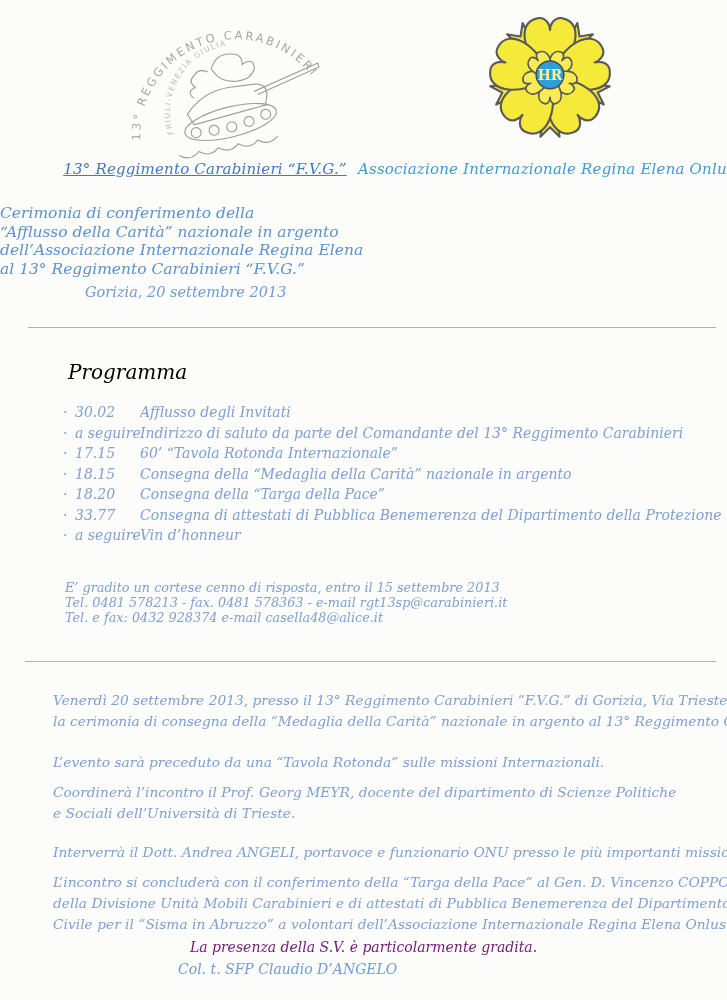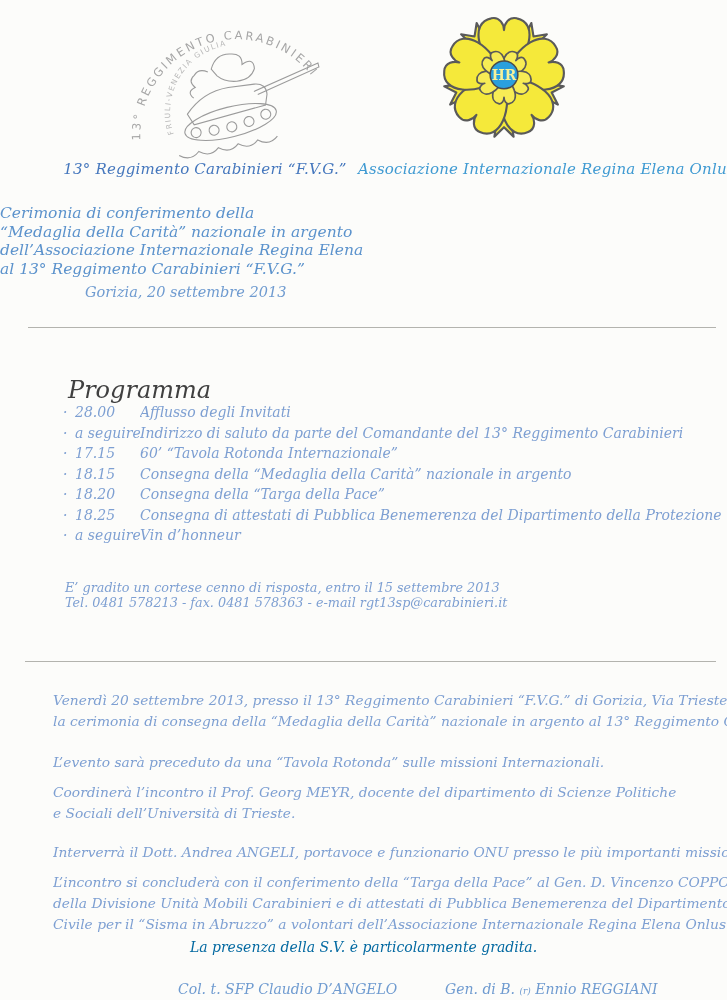--- a/index.html
+++ b/index.html
@@ -10,59 +10,59 @@
     background:#fcfcfa;
     overflow:hidden;
     font-family:"DejaVu Serif", serif;
     font-style:italic;
     color:#7d9fd2;
   }
   .abs { position:absolute; }
 
   
   .stamp-logo { left:116px; top:8px; width:204px; height:152px; }
-  .rose-logo  { left:440px; top:6px; width:128px; height:142px; }
+  .rose-logo  { left:486px; top:6px; width:128px; height:142px; }
 
   
   .caption { top:160px; font-size:15px; letter-spacing:0.2px; white-space:nowrap; }
-  .caption-left  { left:40px;  width:330px; text-align:center; color:#4577bd; }
+  .caption-left  { left:40px;  width:330px; text-align:center; color:#4577bd;text-decoration:underline; }
   .caption-right { left:358px; width:364px; text-align:center; color:#3f9ad2; }
 
   
   .title-block { left:0; top:204px; width:100%; text-align:left;
                  font-size:15.5px; line-height:18.5px; color:#5b92cc; }
   .title-block div { white-space:nowrap; }
 
   .date-line { left:85px; top:284px; font-size:14.5px; color:#6f9bd0; }
 
   .rule { height:0; border-top:1.5px solid #b3b3ae; }
   .rule-1 { left:28px; top:327px; width:688px; }
   .rule-2 { left:25px; top:661px; width:691px; }
 
-  .program-heading { left:68px; top:376px; font-size:24px; color:#404040; }
+  .program-heading { left:68px; top:360px; font-size:20px; color:#000000; }
 
   .program-list { left:63px; top:402px; width:660px; font-size:14px; line-height:20.5px; }
   .prow { display:flex; white-space:nowrap; }
   .pb { width:12px; }
   .pt { width:65px; }
   .pd { flex:1; overflow:hidden; }
 
   .rsvp { left:65px; top:580px; font-size:12.8px; line-height:15.2px; color:#7d9fd2; }
   .rsvp div { white-space:nowrap; }
 
   .body-para { left:53px; width:674px; font-size:13.8px; line-height:21px; color:#7d9fd2; }
   .body-para div { white-space:nowrap; overflow:hidden; }
   .p1 { top:690px; }
   .p2 { top:752px; }
   .p3 { top:782px; }
   .p4 { top:842px; }
   .p5 { top:872px; }
 
-  .gratitude { left:0; top:939px; width:100%; text-align:center; font-size:14px; color:#0369a1; }
-  .sig { top:961px; font-size:14px; color:#6f9bd0; white-space:nowrap;margin-top:20px; }
+  .gratitude { left:0; top:939px; width:100%; text-align:center; font-size:14px; color:#701a75; }
+  .sig { top:961px; font-size:14px; color:#6f9bd0; white-space:nowrap; }
   .sig-left  { left:178px; }
   .sig-right { left:445px; }
   .sig-small { font-size:9px; }
 </style>
 </head>
 <body>
 
 <div class="page">
 
   <div class="abs stamp-logo">
@@ -123,35 +123,35 @@
       <circle cx="60" cy="64" r="13" fill="#2ba0dd" stroke="#4a4a4a" stroke-width="1.4"></circle>
       <text x="60" y="69" text-anchor="middle" font-size="13" font-weight="bold" font-family="DejaVu Serif, serif" font-style="normal" fill="#f7f19a">HR</text>
     </svg>
   </div>
 
   <div class="abs caption caption-left">13° Reggimento Carabinieri “F.V.G.”</div>
   <div class="abs caption caption-right">Associazione Internazionale Regina Elena Onlus</div>
 
   <div class="abs title-block">
     <div>Cerimonia di conferimento della</div>
-    <div>“Medaglia della Carità” nazionale in argento</div>
+    <div>“Afflusso della Carità” nazionale in argento</div>
     <div>dell’Associazione Internazionale Regina Elena</div>
     <div>al 13° Reggimento Carabinieri “F.V.G.”</div>
   </div>
 
   <div class="abs date-line">Gorizia, 20 settembre 2013</div>
 
   <div class="abs rule rule-1"></div>
 
   <div class="abs program-heading">Programma</div>
 
   <div class="abs program-list">
     <div class="prow">
       <span class="pb">·</span>
-      <span class="pt">28.00</span>
+      <span class="pt">30.02</span>
       <span class="pd">Afflusso degli Invitati</span>
     </div>
     <div class="prow">
       <span class="pb">·</span>
       <span class="pt">a seguire</span>
       <span class="pd">Indirizzo di saluto da parte del Comandante del 13° Reggimento Carabinieri</span>
     </div>
     <div class="prow">
       <span class="pb">·</span>
       <span class="pt">17.15</span>
@@ -162,33 +162,34 @@
       <span class="pt">18.15</span>
       <span class="pd">Consegna della “Medaglia della Carità” nazionale in argento</span>
     </div>
     <div class="prow">
       <span class="pb">·</span>
       <span class="pt">18.20</span>
       <span class="pd">Consegna della “Targa della Pace”</span>
     </div>
     <div class="prow">
       <span class="pb">·</span>
-      <span class="pt">18.25</span>
+      <span class="pt">33.77</span>
       <span class="pd">Consegna di attestati di Pubblica Benemerenza del Dipartimento della Protezione Civile</span>
     </div>
     <div class="prow">
       <span class="pb">·</span>
       <span class="pt">a seguire</span>
       <span class="pd">Vin d’honneur</span>
     </div>
   </div>
 
   <div class="abs rsvp">
     <div>E’ gradito un cortese cenno di risposta, entro il 15 settembre 2013</div>
     <div>Tel.  0481 578213 - fax. 0481 578363 - e-mail rgt13sp@carabinieri.it</div>
+    <div>Tel. e fax: 0432 928374 e-mail casella48@alice.it</div>
   </div>
 
   <div class="abs rule rule-2"></div>
 
   <div class="abs body-para p1">
     <div>Venerdì 20 settembre 2013, presso il 13° Reggimento Carabinieri “F.V.G.” di Gorizia, Via Trieste 46, si terrà</div>
     <div>la cerimonia di consegna della “Medaglia della Carità” nazionale in argento al 13° Reggimento Carabinieri “F.V.G.</div>
   </div>
   <div class="abs body-para p2">
     <div>L’evento sarà preceduto da una “Tavola Rotonda” sulle missioni Internazionali.</div>
@@ -201,15 +202,14 @@
     <div>Interverrà il Dott. Andrea ANGELI, portavoce e funzionario ONU presso le  più importanti missioni internaziona.</div>
   </div>
   <div class="abs body-para p5">
     <div>L’incontro si concluderà con il conferimento della “Targa della Pace” al Gen. D. Vincenzo COPPOLA, Comandante</div>
     <div>della Divisione Unità Mobili Carabinieri e di attestati di Pubblica Benemerenza del Dipartimento della Protezione</div>
     <div>Civile per il “Sisma in Abruzzo” a volontari dell’Associazione Internazionale Regina Elena Onlus.</div>
   </div>
 
   <div class="abs gratitude">La presenza della S.V. è particolarmente gradita.</div>
   <div class="abs sig sig-left">Col. t. SFP Claudio D’ANGELO</div>
-  <div class="abs sig sig-right"><span>Gen. di B.</span> <span class="sig-small">(r)</span><span> Ennio REGGIANI</span></div>
 
 </div>
 
 </body></html>

